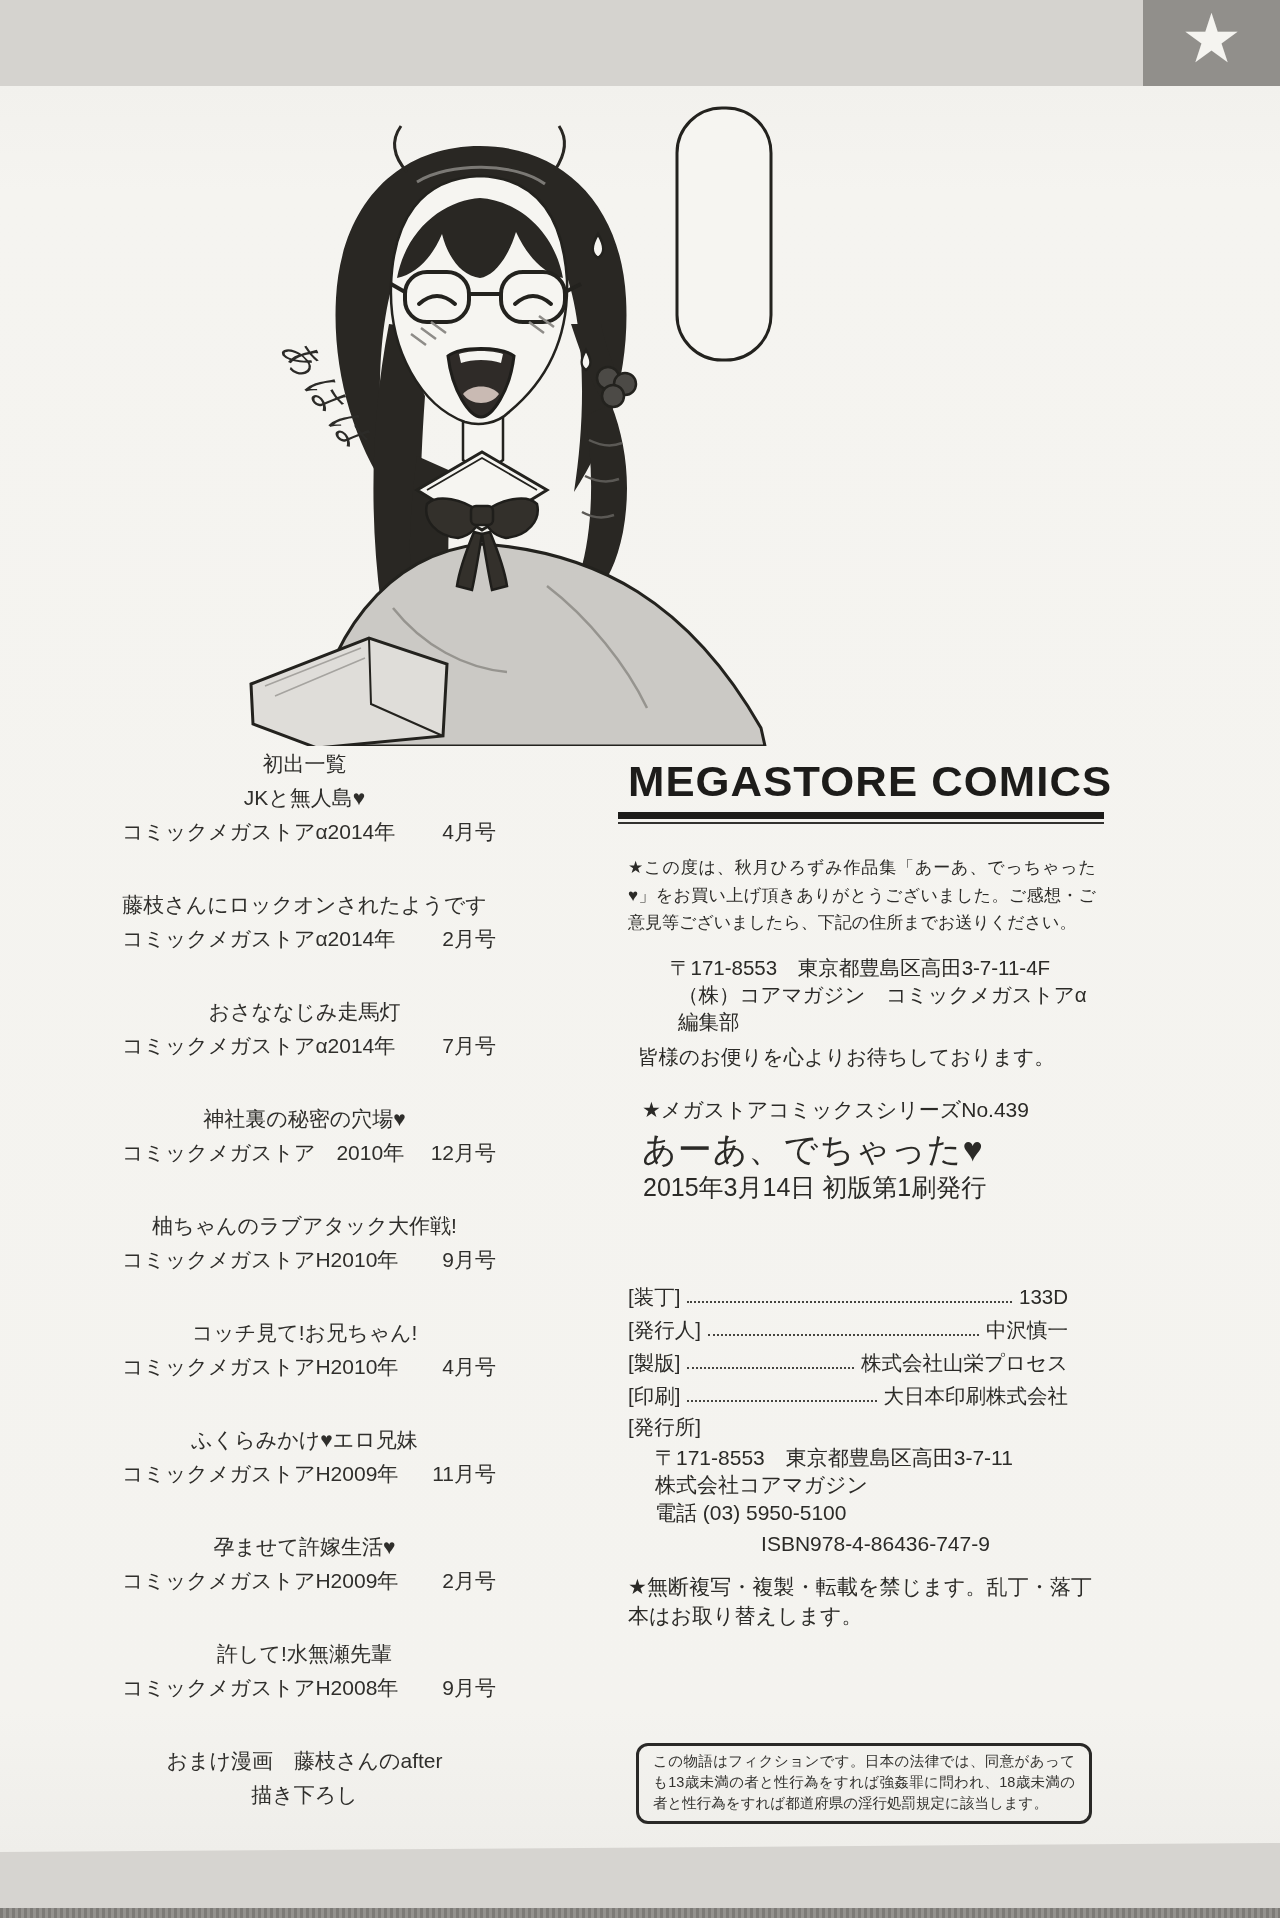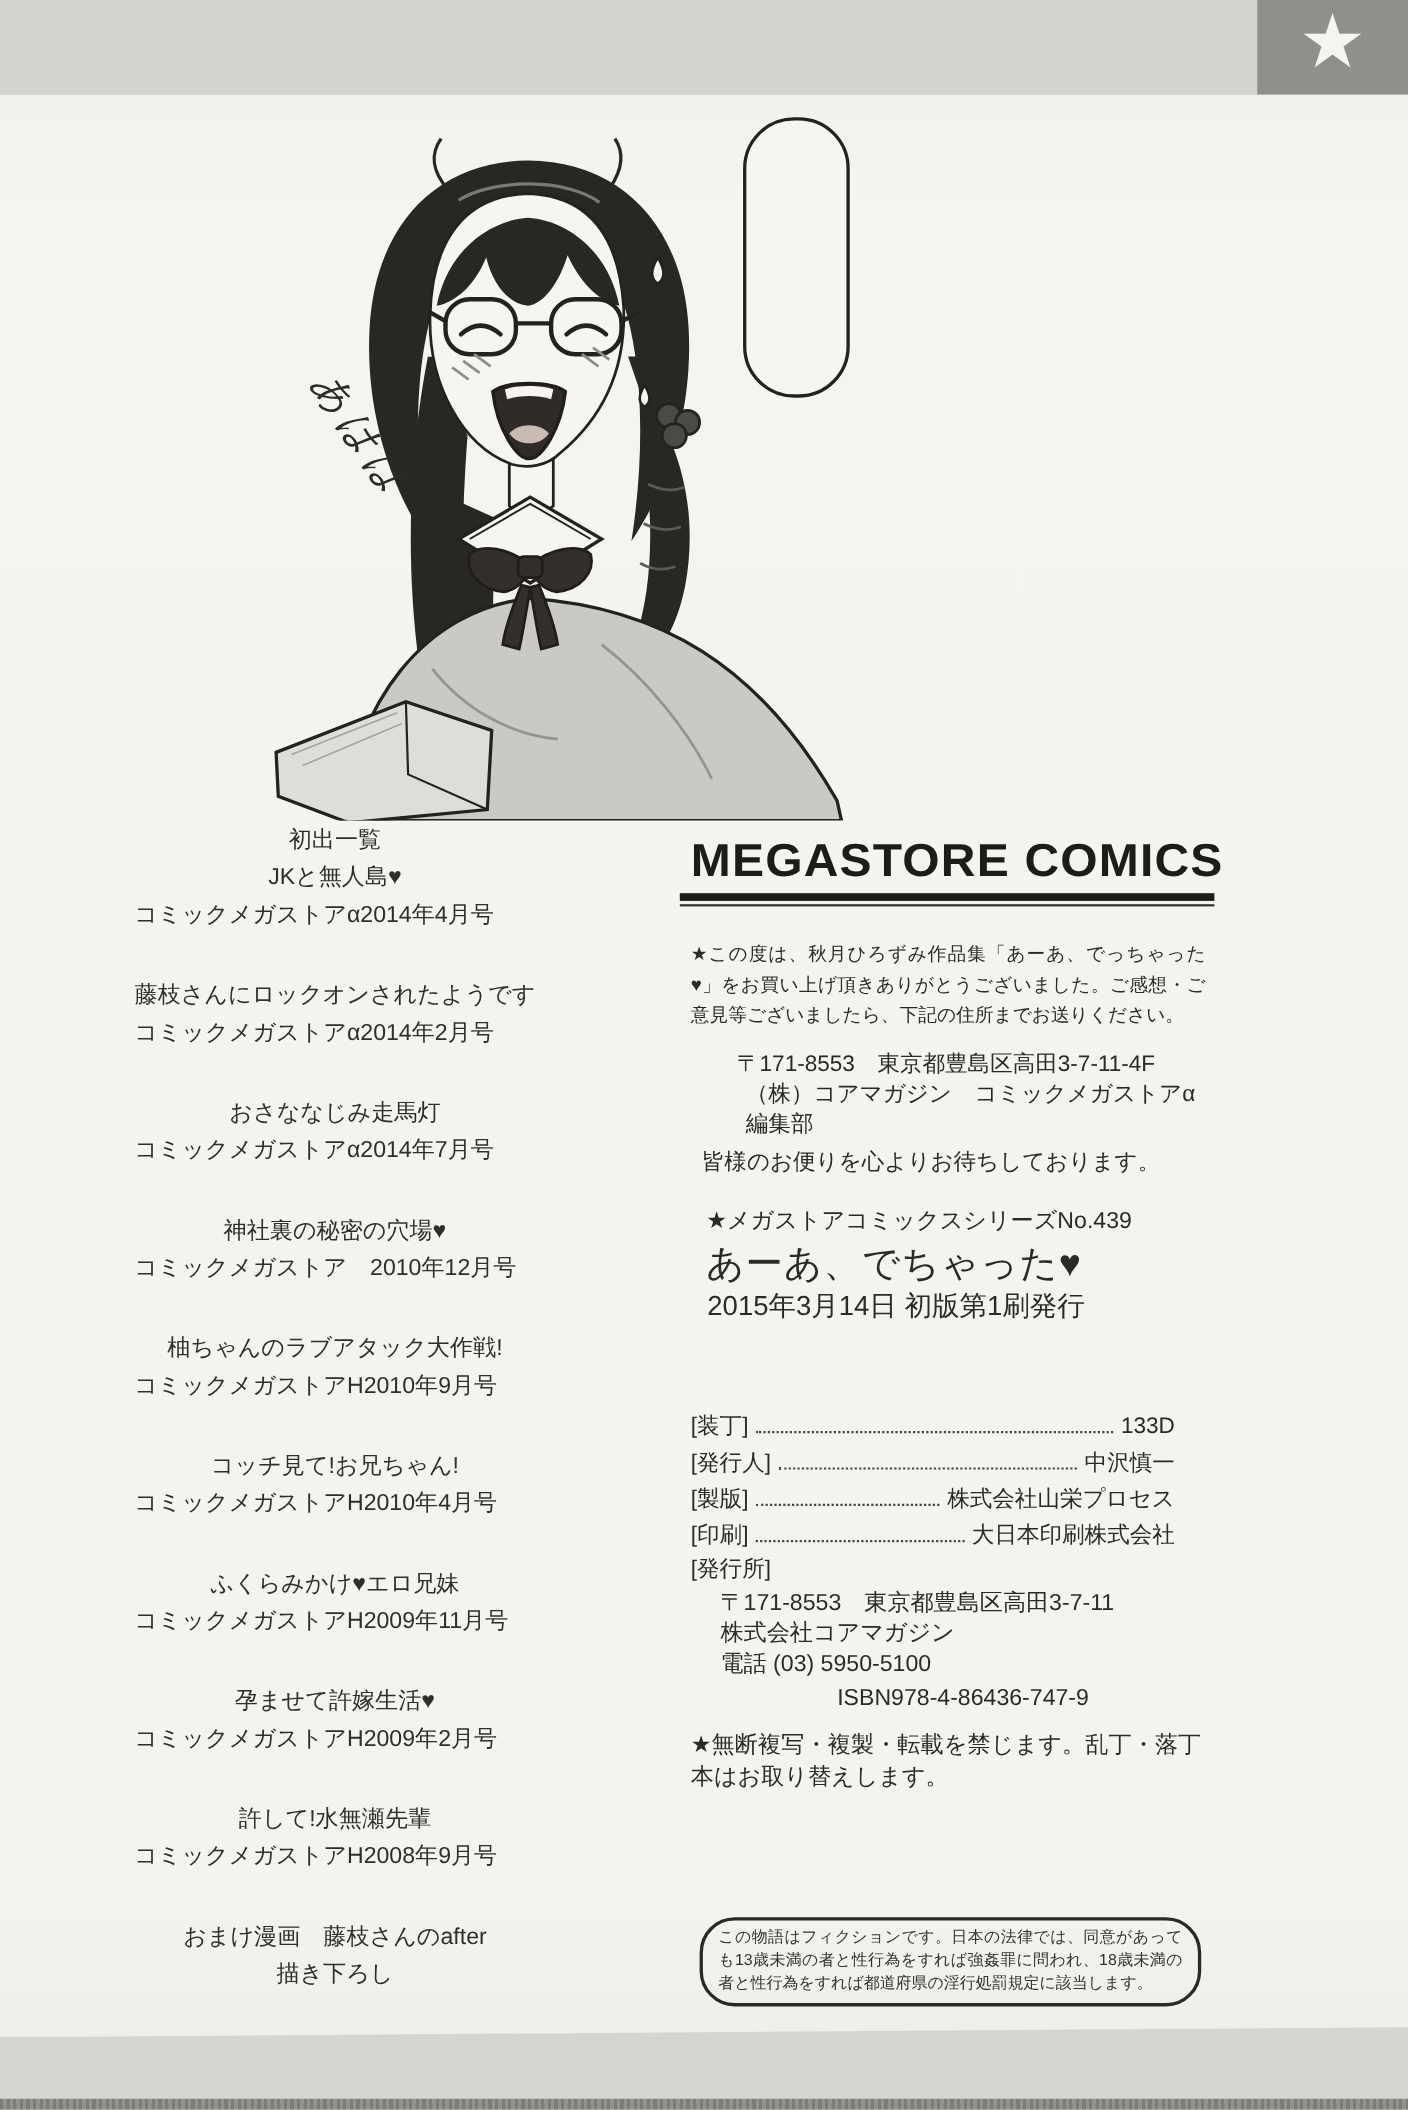--- a/index.html
+++ b/index.html
@@ -25,21 +25,21 @@
   .illustration{position:absolute;left:165px;top:0;width:640px;height:660px;}
   .illustration svg{display:block;width:640px;height:660px;}
   .handwritten{position:absolute;left:148px;top:242px;font-size:36px;letter-spacing:6px;
     color:#2c2b28;transform:rotate(56deg);transform-origin:left top;font-style:italic;}
   
   .left-col{position:absolute;left:107px;top:661px;width:395px;font-size:21px;line-height:34px;color:#2f2e2b;}
   .list-heading{text-align:center;}
   .pub-entry{margin-bottom:39px;}
   .pub-entry:last-child{margin-bottom:0;}
   .work-title{text-align:center;}
-  .src-row{display:flex;padding:0 6px 0 15px;}
+  .src-row{display:flex;justify-content:space-between;padding:0 6px 0 15px;}
   .center-line{text-align:center;}
   
   .right-col{position:absolute;left:628px;top:676px;width:468px;color:#2b2a27;}
   .logo{font-size:42px;line-height:40px;font-weight:bold;letter-spacing:1px;color:#1d1c1a;
     transform:scaleX(1.04);transform-origin:left;white-space:nowrap;}
   .rule{margin-top:10px;margin-left:-10px;width:486px;border-top:7px solid #1d1c1a;}
   .rule-thin{margin-top:3px;margin-left:-10px;width:486px;border-top:2px solid #33322f;}
   .thanks{margin-top:30px;font-size:17px;line-height:27.5px;text-align:justify;}
   .addr{margin-top:14px;font-size:20.5px;line-height:27px;}
   .addr .a1{padding-left:42px;}
@@ -52,21 +52,21 @@
   .credits{margin-top:78px;}
   .credit-row{display:flex;align-items:flex-end;font-size:20.5px;line-height:33px;padding-right:28px;}
   .dots{flex:1 1 auto;margin:0 7px 10px;border-bottom:2.6px dotted #45443f;}
   .c-note{font-size:11px;line-height:30px;margin-left:8px;letter-spacing:0.5px;color:#343330;}
   .pub-label{font-size:20.5px;line-height:30px;}
   .pub-lines{padding-left:27px;font-size:21px;line-height:27.5px;margin-top:2px;}
   .isbn{margin-top:4px;text-align:center;}
   .warning{margin-top:14px;font-size:21px;line-height:29px;text-align:justify;padding-right:4px;}
   
   .disclaimer-box{position:absolute;left:636px;top:1657px;width:422px;
-    border:3px solid #2a2927;border-radius:32px;padding:5px 14px 7px;
+    border:3px solid #2a2927;border-radius:12px;padding:5px 14px 7px;
     font-size:14.5px;line-height:1.45;color:#33322f;text-align:justify;}
 </style>
 </head>
 <body>
 
 <div class="scan">
 
   <div class="top-band"></div>
   <div class="corner-block">
     <span class="corner-star">★</span>

